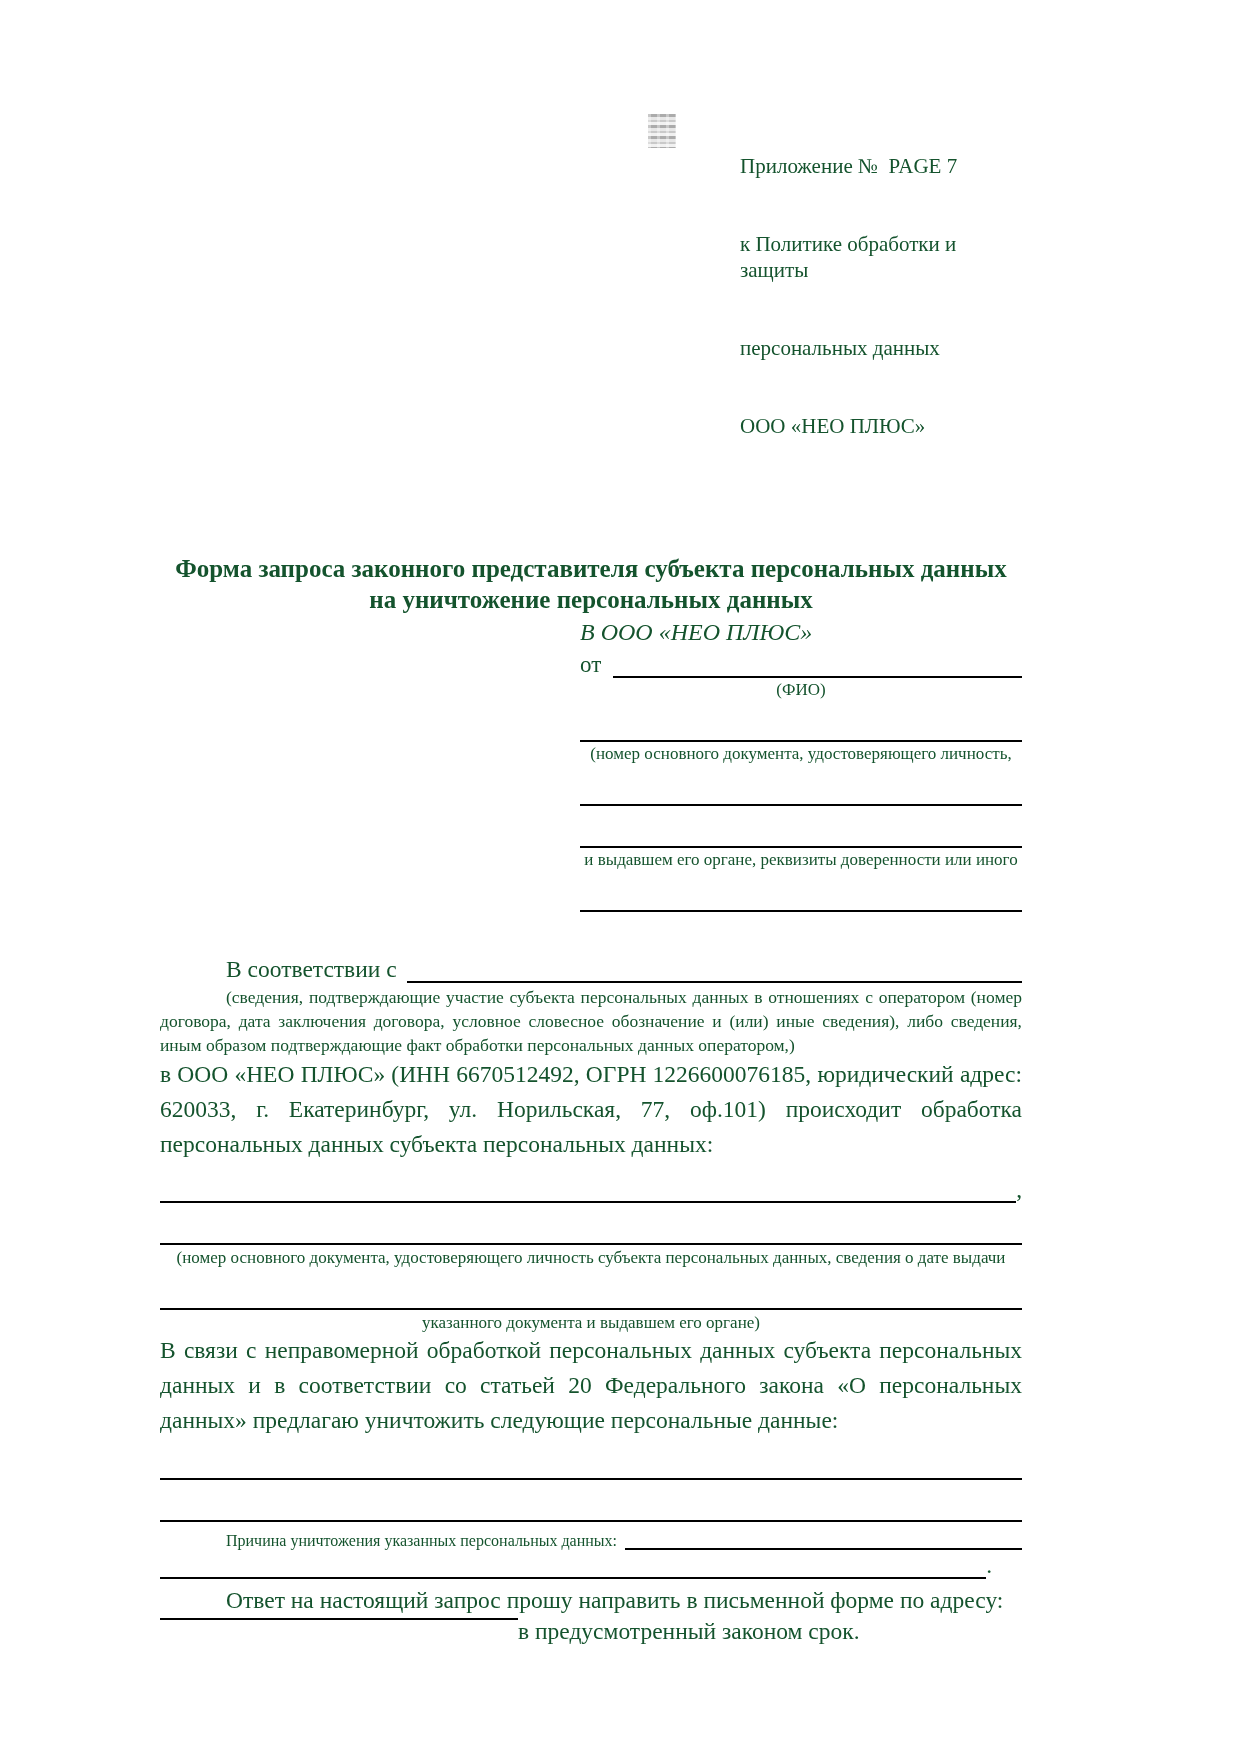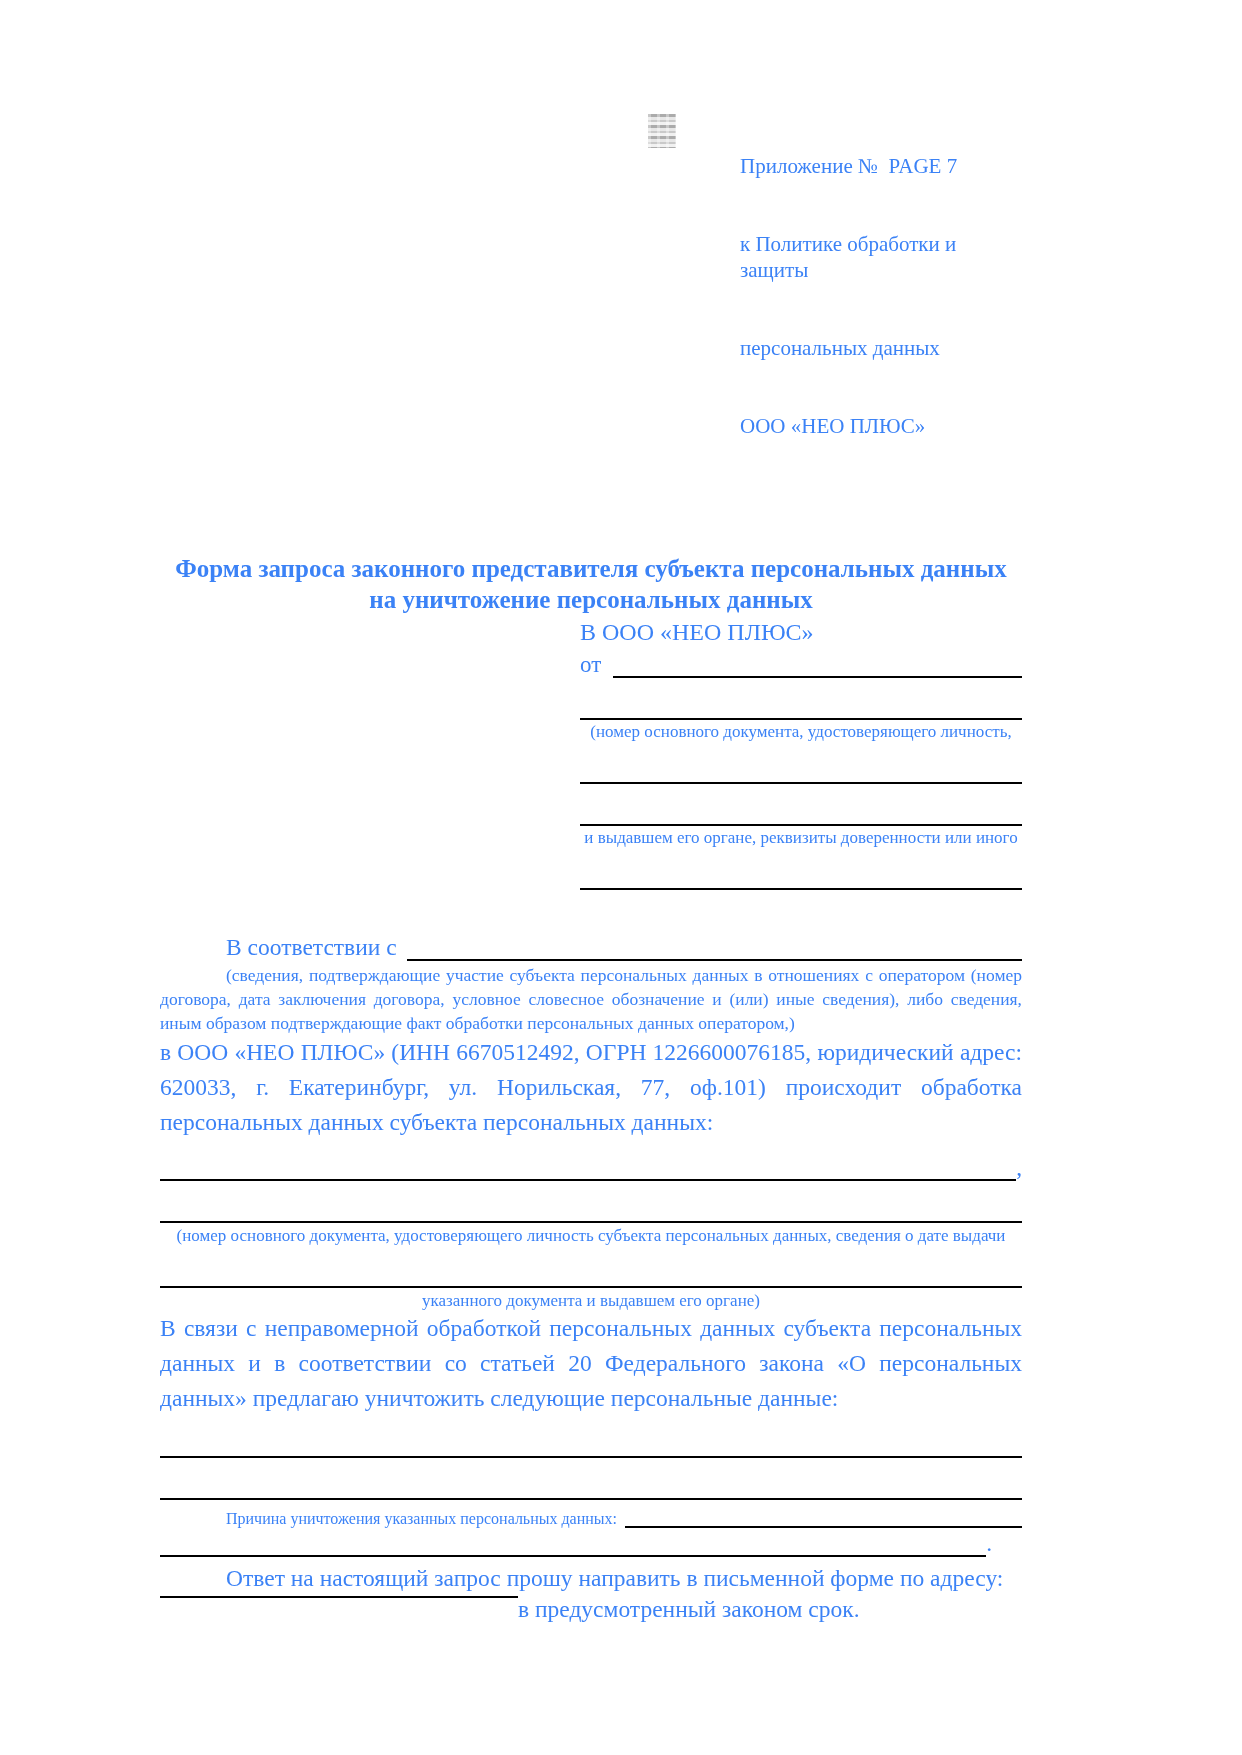--- a/index.html
+++ b/index.html
@@ -1,21 +1,21 @@
 <!DOCTYPE html>
 <html><head>
 <meta charset="utf-8">
 <style>
   html, body { margin: 0; padding: 0; background: #ffffff; }
   .page {
     position: relative;
     width: 1242px;
     height: 1755px;
     background: #ffffff;
-    color: #3b82f6;
+    color: #14532d;
     font-family: "Liberation Serif", "DejaVu Serif", serif;
     overflow: hidden;
   }
   .content {
     position: absolute;
     left: 160px;
     top: 0;
     width: 862px;
   }
   
@@ -41,21 +41,21 @@
     text-align: center;
     font-weight: bold;
     font-size: 25px;
     line-height: 31px;
   }
   .addr-block {
     width: 442px;
     margin-left: 420px;
     font-size: 23px;
   }
-  .addr-to { margin-top: 4px; font-size: 24px; }
+  .addr-to { margin-top: 4px; font-size: 24px; font-style: italic; }
   .from-row { display: flex; align-items: flex-end; margin-top: 6px; }
   .from-label { margin-right: 12px; }
   .uline { border-bottom: 2px solid #000; }
   .grow { flex: 1 1 auto; }
   .addr-caption {
     font-size: 17px;
     text-align: center;
     margin: 2px -78px 0 -78px;
     line-height: 20px;
   }
@@ -112,20 +112,21 @@
       <div>на уничтожение персональных данных</div>
     </div>
 
     <div class="addr-block">
       <div class="addr-to">В ООО «НЕО ПЛЮС»</div>
 
       <div class="from-row">
         <span class="from-label">от</span>
         <span class="uline grow"></span>
       </div>
+      <div class="addr-caption">(ФИО)</div>
 
       <div class="addr-field"></div>
       <div class="addr-caption">(номер основного документа, удостоверяющего личность,</div>
 
       <div class="addr-field"></div>
 
       <div class="addr-field"></div>
       <div class="addr-caption">и выдавшем его органе, реквизиты доверенности или иного</div>
 
       <div class="addr-field"></div>

